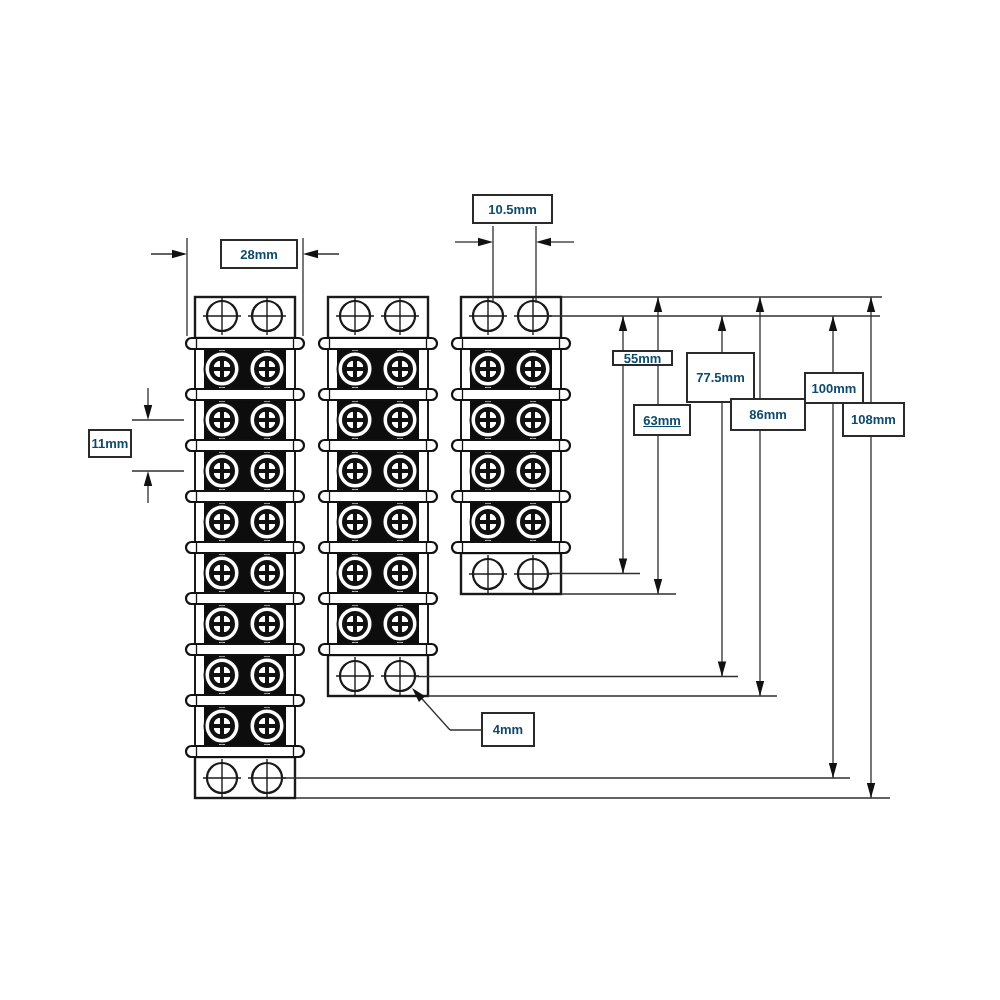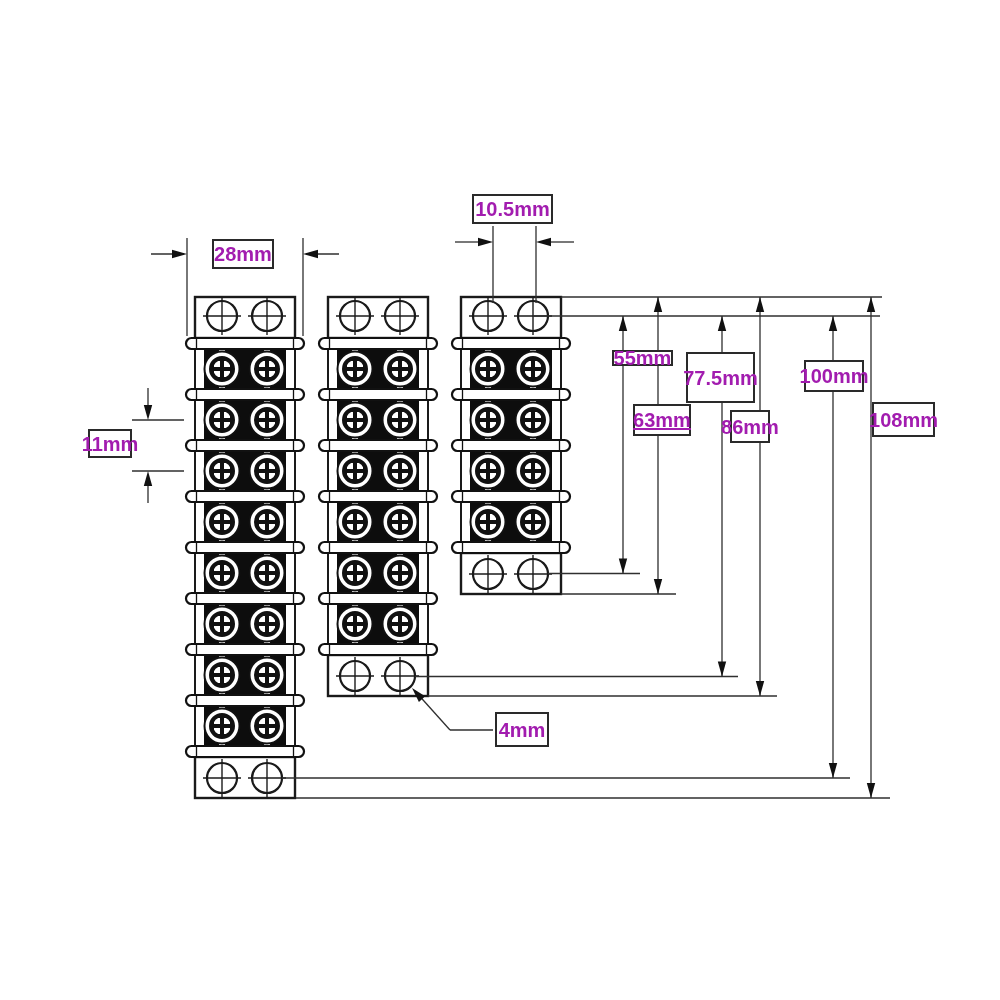--- a/index.html
+++ b/index.html
@@ -10,23 +10,23 @@
     background: #ffffff;
     font-family: "Liberation Sans", sans-serif;
     overflow: hidden;
   }
   #drawing-svg { position:absolute; left:0; top:0; }
   .dim-label {
     position: absolute;
     box-sizing: border-box;
     background: #ffffff;
     border: 2px solid #2a2a2a;
-    color: #a21caf;
+    color: #0c4a6e;
     font-weight: bold;
-    font-size: 20px;
+    font-size: 13px;
     line-height: 1;
     display: flex;
     align-items: center;
     justify-content: center;
     white-space: nowrap;
   }
 </style>
 </head>
 <body>
 
@@ -720,23 +720,23 @@
         <polygon points="833,316 837.2,331 828.8,331" fill="#111"></polygon>
         <polygon points="833,778 828.8,763 837.2,763" fill="#111"></polygon>
         <line x1="871" y1="297" x2="871" y2="798" stroke="#2f2f2f" stroke-width="1.3"></line>
         <polygon points="871,297 875.2,312 866.8,312" fill="#111"></polygon>
         <polygon points="871,798 866.8,783 875.2,783" fill="#111"></polygon>
         <line x1="493" y1="730" x2="450" y2="730" stroke="#2f2f2f" stroke-width="1.3"></line>
         <line x1="450" y1="730" x2="415" y2="691" stroke="#2f2f2f" stroke-width="1.3"></line>
         <polygon points="412,688 425.1581673623879,696.3368238354536 418.91575082837784,701.9575209288681" fill="#111"></polygon>
       </g>
     </svg>
-<div class="dim-label" style="left: 212px; top: 239px; width: 62px; height: 30px;">28mm</div>
+<div class="dim-label" style="left: 220px; top: 239px; width: 78px; height: 30px;">28mm</div>
     <div class="dim-label" style="left: 472px; top: 194px; width: 81px; height: 30px;">10.5mm</div>
     <div class="dim-label" style="left: 88px; top: 429px; width: 44px; height: 29px;">11mm</div>
-    <div class="dim-label" style="left: 495px; top: 712px; width: 54px; height: 35px;">4mm</div>
+    <div class="dim-label" style="left: 481px; top: 712px; width: 54px; height: 35px;">4mm</div>
     <div class="dim-label" style="left: 612px; top: 350px; width: 61px; height: 16px;">55mm</div>
     <div class="dim-label" style="left: 633px; top: 404px; width: 58px; height: 32px; text-decoration: underline;">63mm</div>
     <div class="dim-label" style="left: 686px; top: 352px; width: 69px; height: 51px;">77.5mm</div>
-    <div class="dim-label" style="left: 730px; top: 410px; width: 40px; height: 33px; text-align: right;">86mm</div>
-    <div class="dim-label" style="left: 804px; top: 360px; width: 60px; height: 32px;">100mm</div>
-    <div class="dim-label" style="left: 872px; top: 402px; width: 63px; height: 35px;">108mm</div>
+    <div class="dim-label" style="left: 730px; top: 398px; width: 76px; height: 33px; text-align: right;">86mm</div>
+    <div class="dim-label" style="left: 804px; top: 372px; width: 60px; height: 32px;">100mm</div>
+    <div class="dim-label" style="left: 842px; top: 402px; width: 63px; height: 35px;">108mm</div>
   </div>
 
 </body></html>

